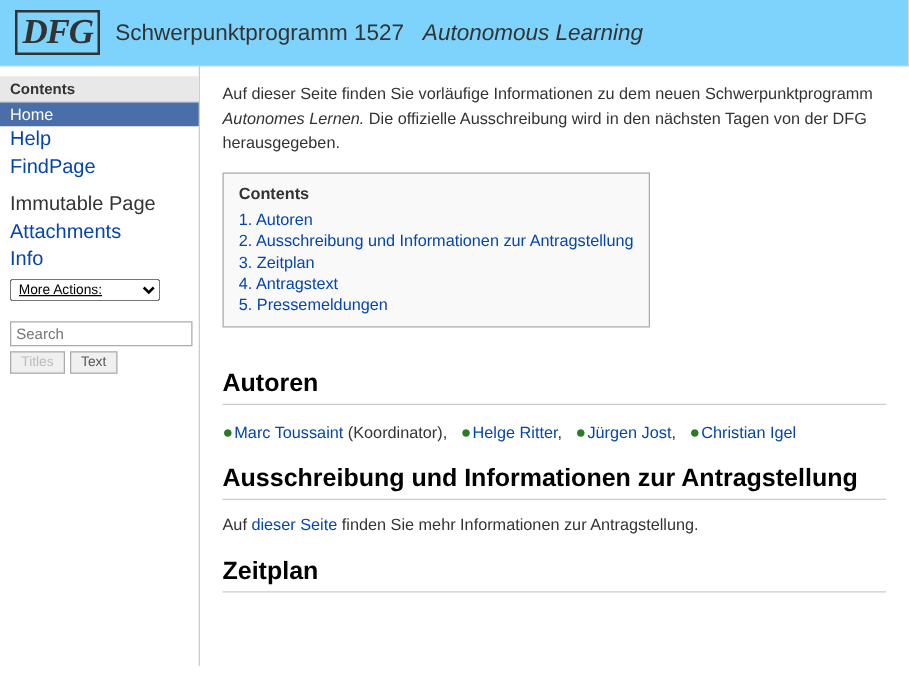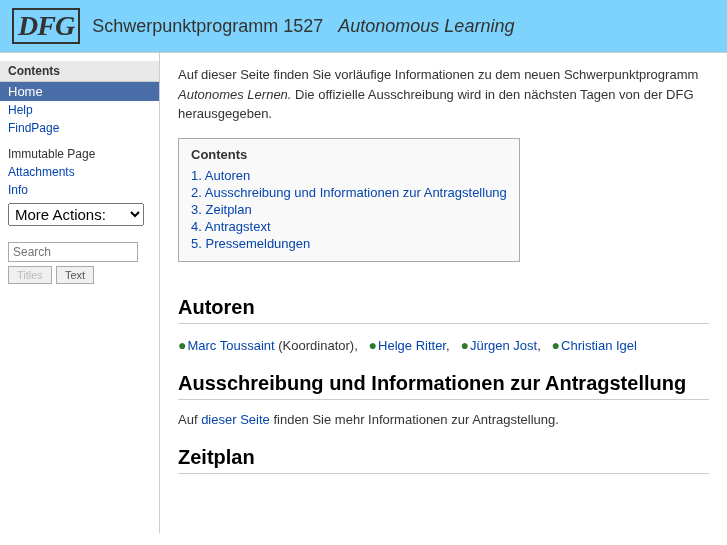--- a/index.html
+++ b/index.html
@@ -60,21 +60,21 @@
     .sidebar-section-title {
       background: #e8e8e8;
       font-weight: bold;
       font-size: 12px;
       padding: 3px 8px;
       border-bottom: 1px solid #ccc;
       color: #333;
     }
     .sidebar-item {
       padding: 2px 8px;
-      font-size: 12px;
+      font-size: 16px;
     }
     .sidebar-item a, .sidebar-item-active {
       color: #0645ad;
       text-decoration: none;
       cursor: pointer;
     }
     .sidebar-item-active {
       background: #4a6ea8;
       color: #fff !important;
       display: block;
@@ -83,31 +83,32 @@
       text-decoration: none;
     }
 
     .sidebar-more-actions {
       padding: 4px 8px;
       display: flex;
       align-items: center;
       gap: 2px;
     }
     .sidebar-more-actions select {
-      font-size: 15px;
-      width: 136px;
+      font-size: 11px;
+      width: 120px;
       padding: 1px 2px;
+      text-decoration: underline;
     }
 
     
     .sidebar-search {
       padding: 4px 8px;
     }
     .sidebar-search input {
-      width: 130px;
+      width: 146px;
       font-size: 12px;
       padding: 2px 4px;
       border: 1px solid #aaa;
       color: #999;
     }
     .sidebar-search-buttons {
       display: flex;
       gap: 4px;
       margin-top: 4px;
     }

